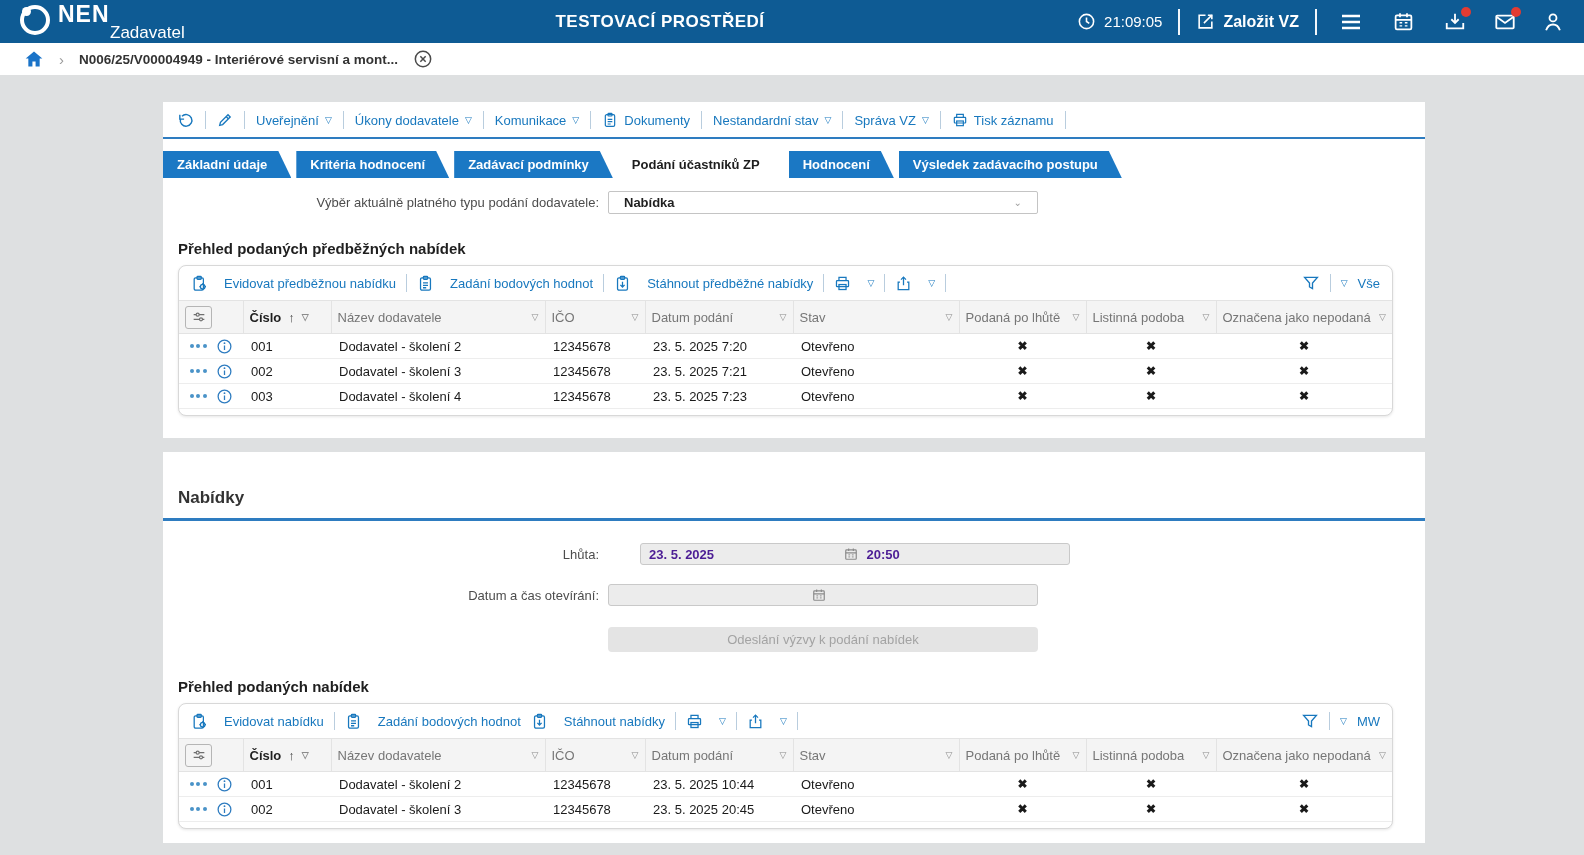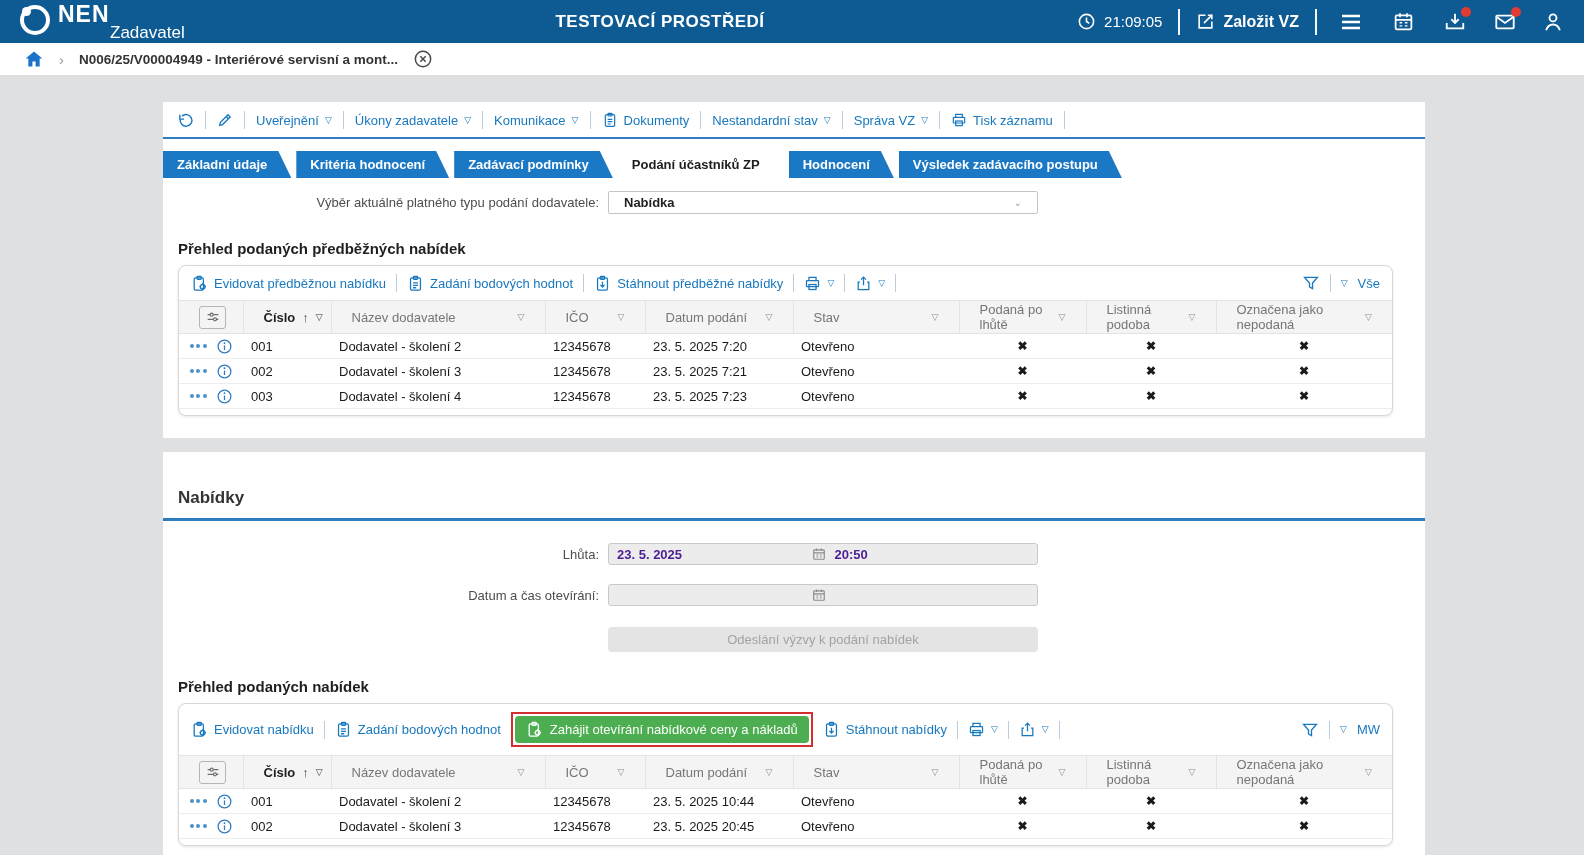--- a/index.html
+++ b/index.html
@@ -61,30 +61,30 @@
   .datefield .t { padding-left:9px; }
   .datefield .calic { color:#8a8a8a; }
 
   
   .sec-title { font-size:15px; font-weight:bold; color:#1f1f1f; margin:26px 0 8px 15px; }
   .nab-head { font-size:17px; font-weight:bold; color:#333; padding:8px 0 10px 15px; border-bottom:3px solid #2e7cc0; }
 
   
   .card { margin-left:15px; width:1215px; border:1px solid #d8d8d8; border-radius:8px; background:#fff; box-shadow:0 1px 3px rgba(0,0,0,.10); overflow:hidden; padding-bottom:6px; }
   .cardbar { display:flex; align-items:center; gap:10px; padding:8px 12px; color:#1878be; }
-  .cardbar .item { display:flex; align-items:center; gap:6px; cursor:pointer; white-space:nowrap; }
+  .cardbar .item { display:flex; align-items:center; gap:16px; cursor:pointer; white-space:nowrap; }
   .cardbar .right { margin-left:auto; display:flex; align-items:center; gap:10px; }
   .scope-lbl { color:#1878be; }
   .greenwrap { border:2px solid #d32f2f; padding:2px; display:inline-flex; }
   .btn-green { display:inline-flex; align-items:center; gap:7px; background:#4cae50; color:#fff; border:none; border-radius:4px; padding:5px 11px; font-size:13px; font-family:inherit; cursor:pointer; }
 
   table.grid { width:100%; border-collapse:collapse; table-layout:fixed; }
   table.grid col.c-act{width:64px} col.c-cis{width:88px} col.c-naz{width:214px} col.c-ico{width:100px}
   col.c-dat{width:148px} col.c-sta{width:166px} col.c-plh{width:127px} col.c-lis{width:130px}
-  table.grid th { background:#f4f4f4; color:#767676; font-weight:normal; height:33px; border-top:1px solid #e3e3e3; border-bottom:1px solid #e3e3e3; border-left:1px solid #e3e3e3; padding:0 20px; text-align:left; }
+  table.grid th { background:#f4f4f4; color:#767676; font-weight:normal; height:33px; border-top:1px solid #e3e3e3; border-bottom:1px solid #e3e3e3; border-left:1px solid #e3e3e3; padding:0 6px; text-align:left; }
   table.grid th:first-child { border-left:none; }
   table.grid th .hcell { display:flex; align-items:center; justify-content:space-between; gap:4px; }
   table.grid th .hcr { color:#8b8b8b; font-size:9px; }
   table.grid th.sorted { color:#1f1f1f; font-weight:bold; }
   table.grid th.sorted .hcell { justify-content:flex-start; gap:7px; }
   .sortarrow { color:#444; font-weight:bold; }
   .colpick { width:27px; height:23px; border:1px solid #b5b5b5; border-radius:3px; display:inline-flex; align-items:center; justify-content:center; color:#6f6f6f; background:#f4f4f4; margin:0 auto; }
   table.grid td { height:25px; border-bottom:1px solid #ededed; padding:0 8px; color:#1a1a1a; }
   td.actcell { padding:0 6px; }
   .actflex { display:flex; align-items:center; gap:9px; justify-content:center; }
@@ -291,21 +291,21 @@
     <svg class="ic" width="16" height="16">
         <use href="#sy-pencil"></use>
       </svg>
     <span class="vbar"></span>
     <span class="item">
         <span>Uveřejnění</span>
         <span class="cr">▽</span>
       </span>
     <span class="vbar"></span>
     <span class="item">
-        <span>Úkony zadavatele</span>
+        <span>Úkony dodavatele</span>
         <span class="cr">▽</span>
       </span>
     <span class="vbar"></span>
     <span class="item">
         <span>Komunikace</span>
         <span class="cr">▽</span>
       </span>
     <span class="vbar"></span>
     <span class="item">
         <svg class="ic" width="16" height="16">
@@ -536,21 +536,21 @@
             <td class="boolcell">✖</td>
       </tr>
       </tbody>
     </table>
   </div>
 </section>
 
 <section class="sheet sheet2">
   <h2 class="nab-head">Nabídky</h2>
 
-  <div class="frow" style="margin-top:22px;">
+  <div class="frow" style="margin-top:22px;gap:32px;">
     <span class="flabel">Lhůta:</span>
     <span class="datefield">
       <span class="d">23. 5. 2025</span>
       <svg class="ic calic" width="14" height="14">
           <use href="#sy-cal"></use>
         </svg>
       <span class="t">20:50</span>
     </span>
   </div>
 
@@ -577,28 +577,20 @@
           </svg>
           <span>Evidovat nabídku</span>
         </span>
       <span class="vbar"></span>
       <span class="item">
           <svg class="ic" width="17" height="17">
             <use href="#sy-clip"></use>
           </svg>
           <span>Zadání bodových hodnot</span>
         </span>
-      <span class="greenwrap">
-        <button class="btn-green">
-          <svg class="ic" width="17" height="17">
-              <use href="#sy-clipgear"></use>
-            </svg>
-          <span>Zahájit otevírání nabídkové ceny a nákladů</span>
-        </button>
-      </span>
       <span class="item">
           <svg class="ic" width="17" height="17">
             <use href="#sy-clipdown"></use>
           </svg>
           <span>Stáhnout nabídky</span>
         </span>
       <span class="vbar"></span>
       <span class="item">
           <svg class="ic" width="17" height="17">
             <use href="#sy-print"></use>

